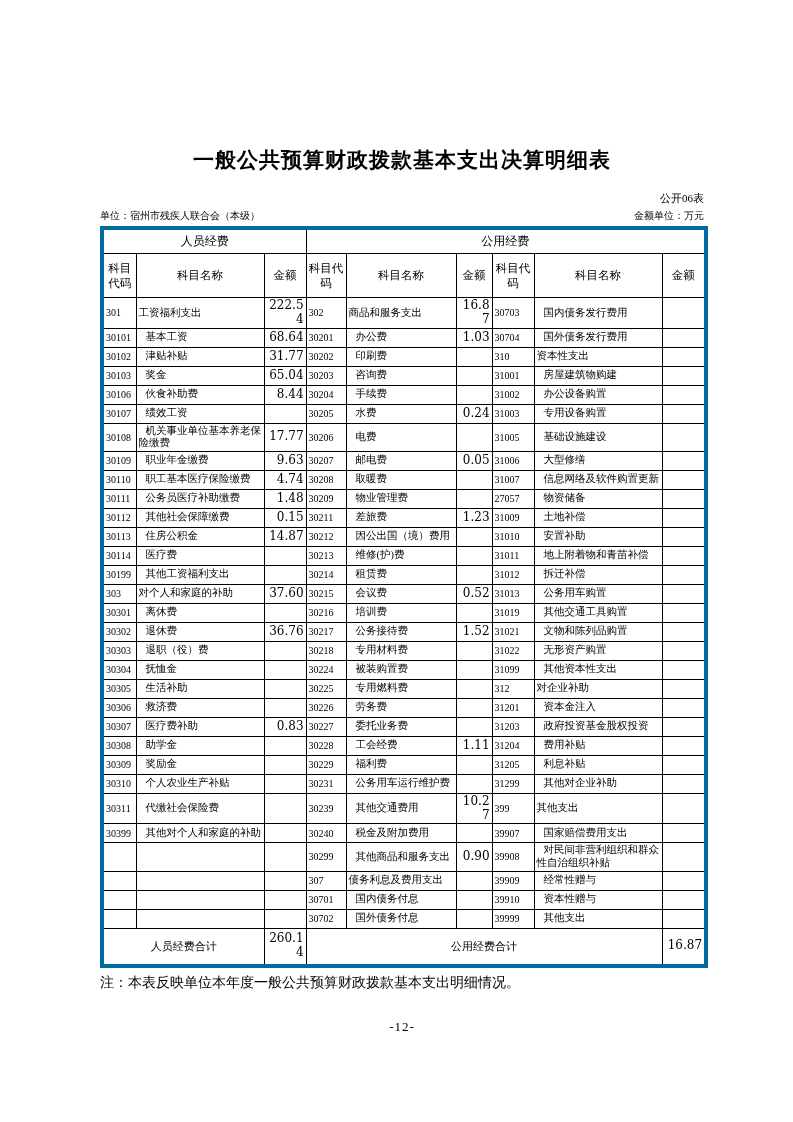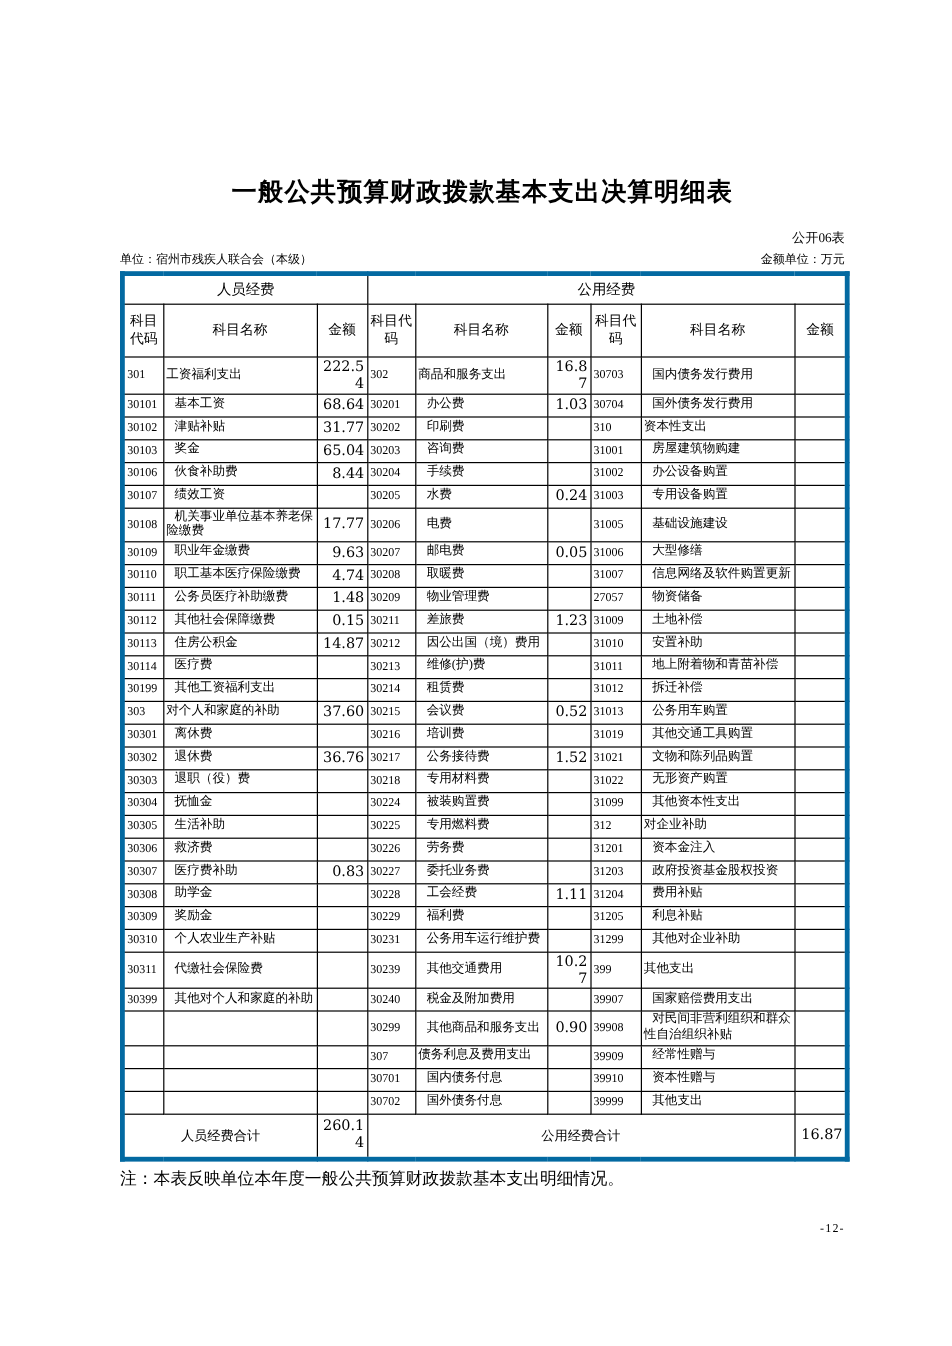--- a/index.html
+++ b/index.html
@@ -41,21 +41,21 @@
   td.name { font-size:10.5px; vertical-align:middle; text-align:left; line-height:1.2; }
   td.name.indent { text-indent:7px; }
   td.amount {
     font-size:12px; text-align:right; vertical-align:middle;
     word-break:break-all; line-height:1.15;
     font-family:"DejaVu Serif",serif;
   }
   tr.total-row td { height:33px; }
   tr.total-row td.label { text-align:center; font-size:11px; vertical-align:middle; }
   .note { width:604px; font-size:14px; margin-top:6px; }
-  .page-number { width:604px; text-align:right; font-size:10px; margin-top:27px; letter-spacing:1px; }
+  .page-number { width:604px; text-align:center; font-size:13px; margin-top:27px; letter-spacing:1px; }
 </style>
 </head>
 <body>
 
 <div class="page">
   <h1 class="doc-title">一般公共预算财政拨款基本支出决算明细表</h1>
   <div class="form-code">公开06表</div>
   <div class="meta-row">
     <span>单位：宿州市残疾人联合会（本级）</span>
     <span>金额单位：万元</span>

